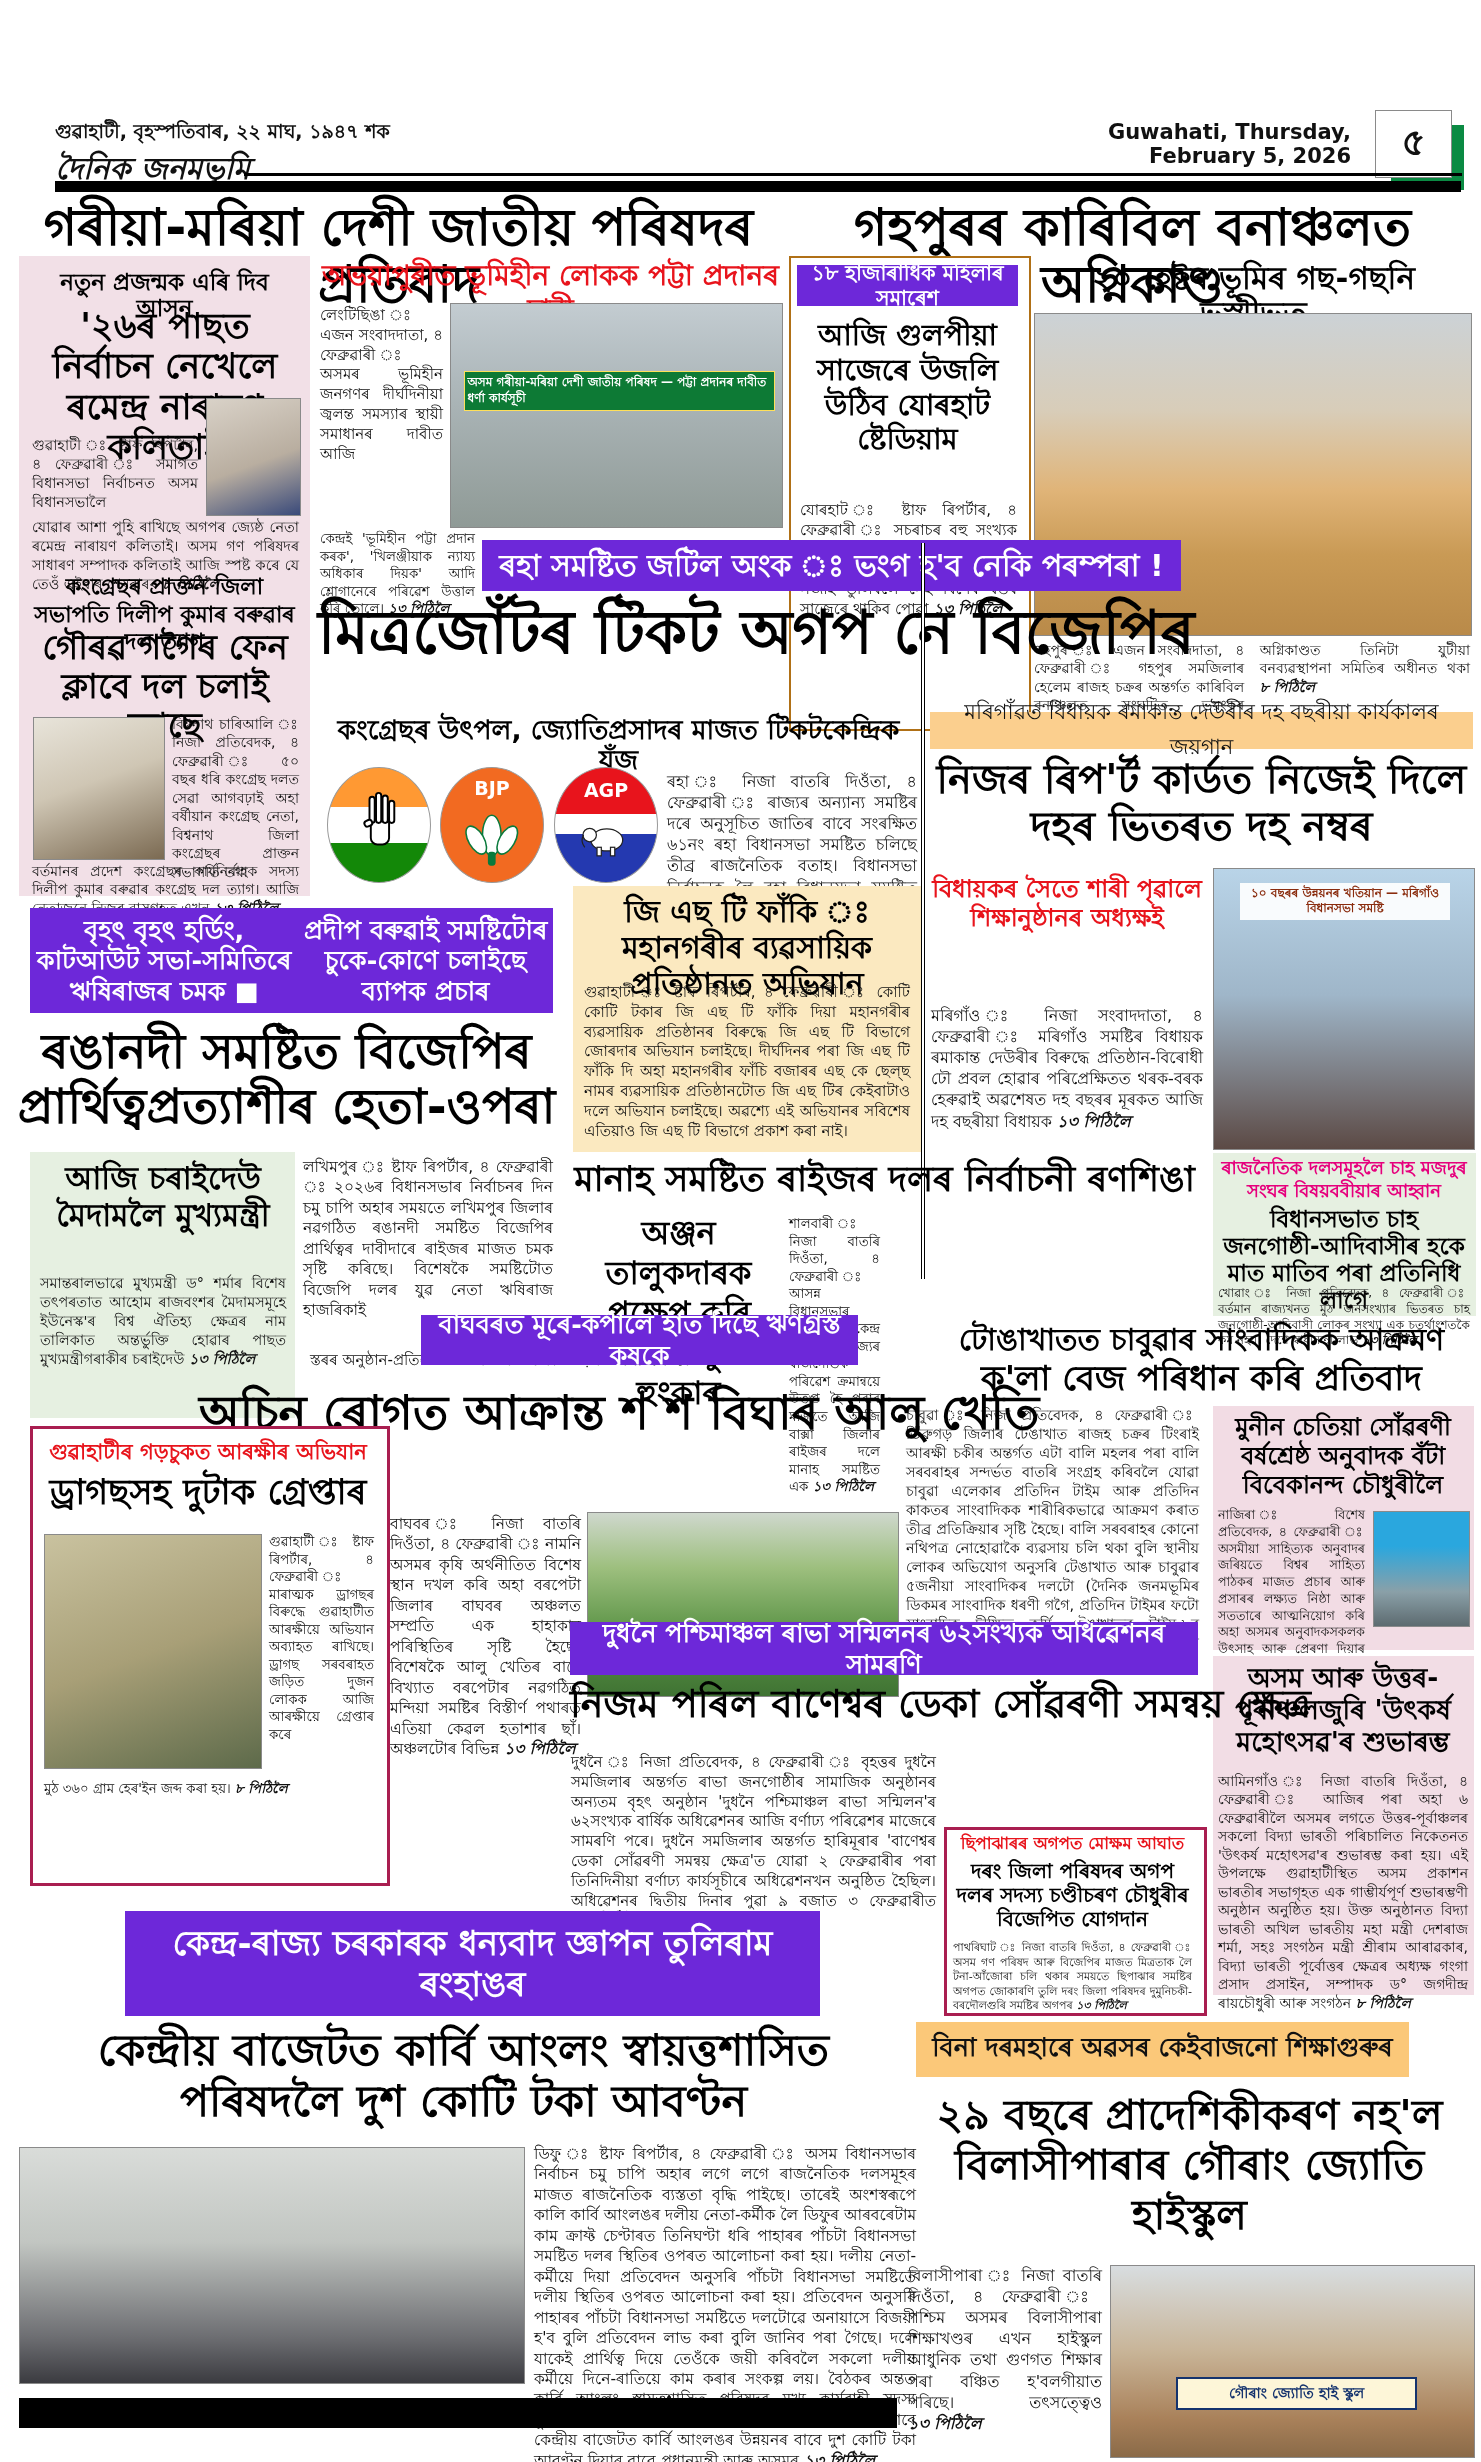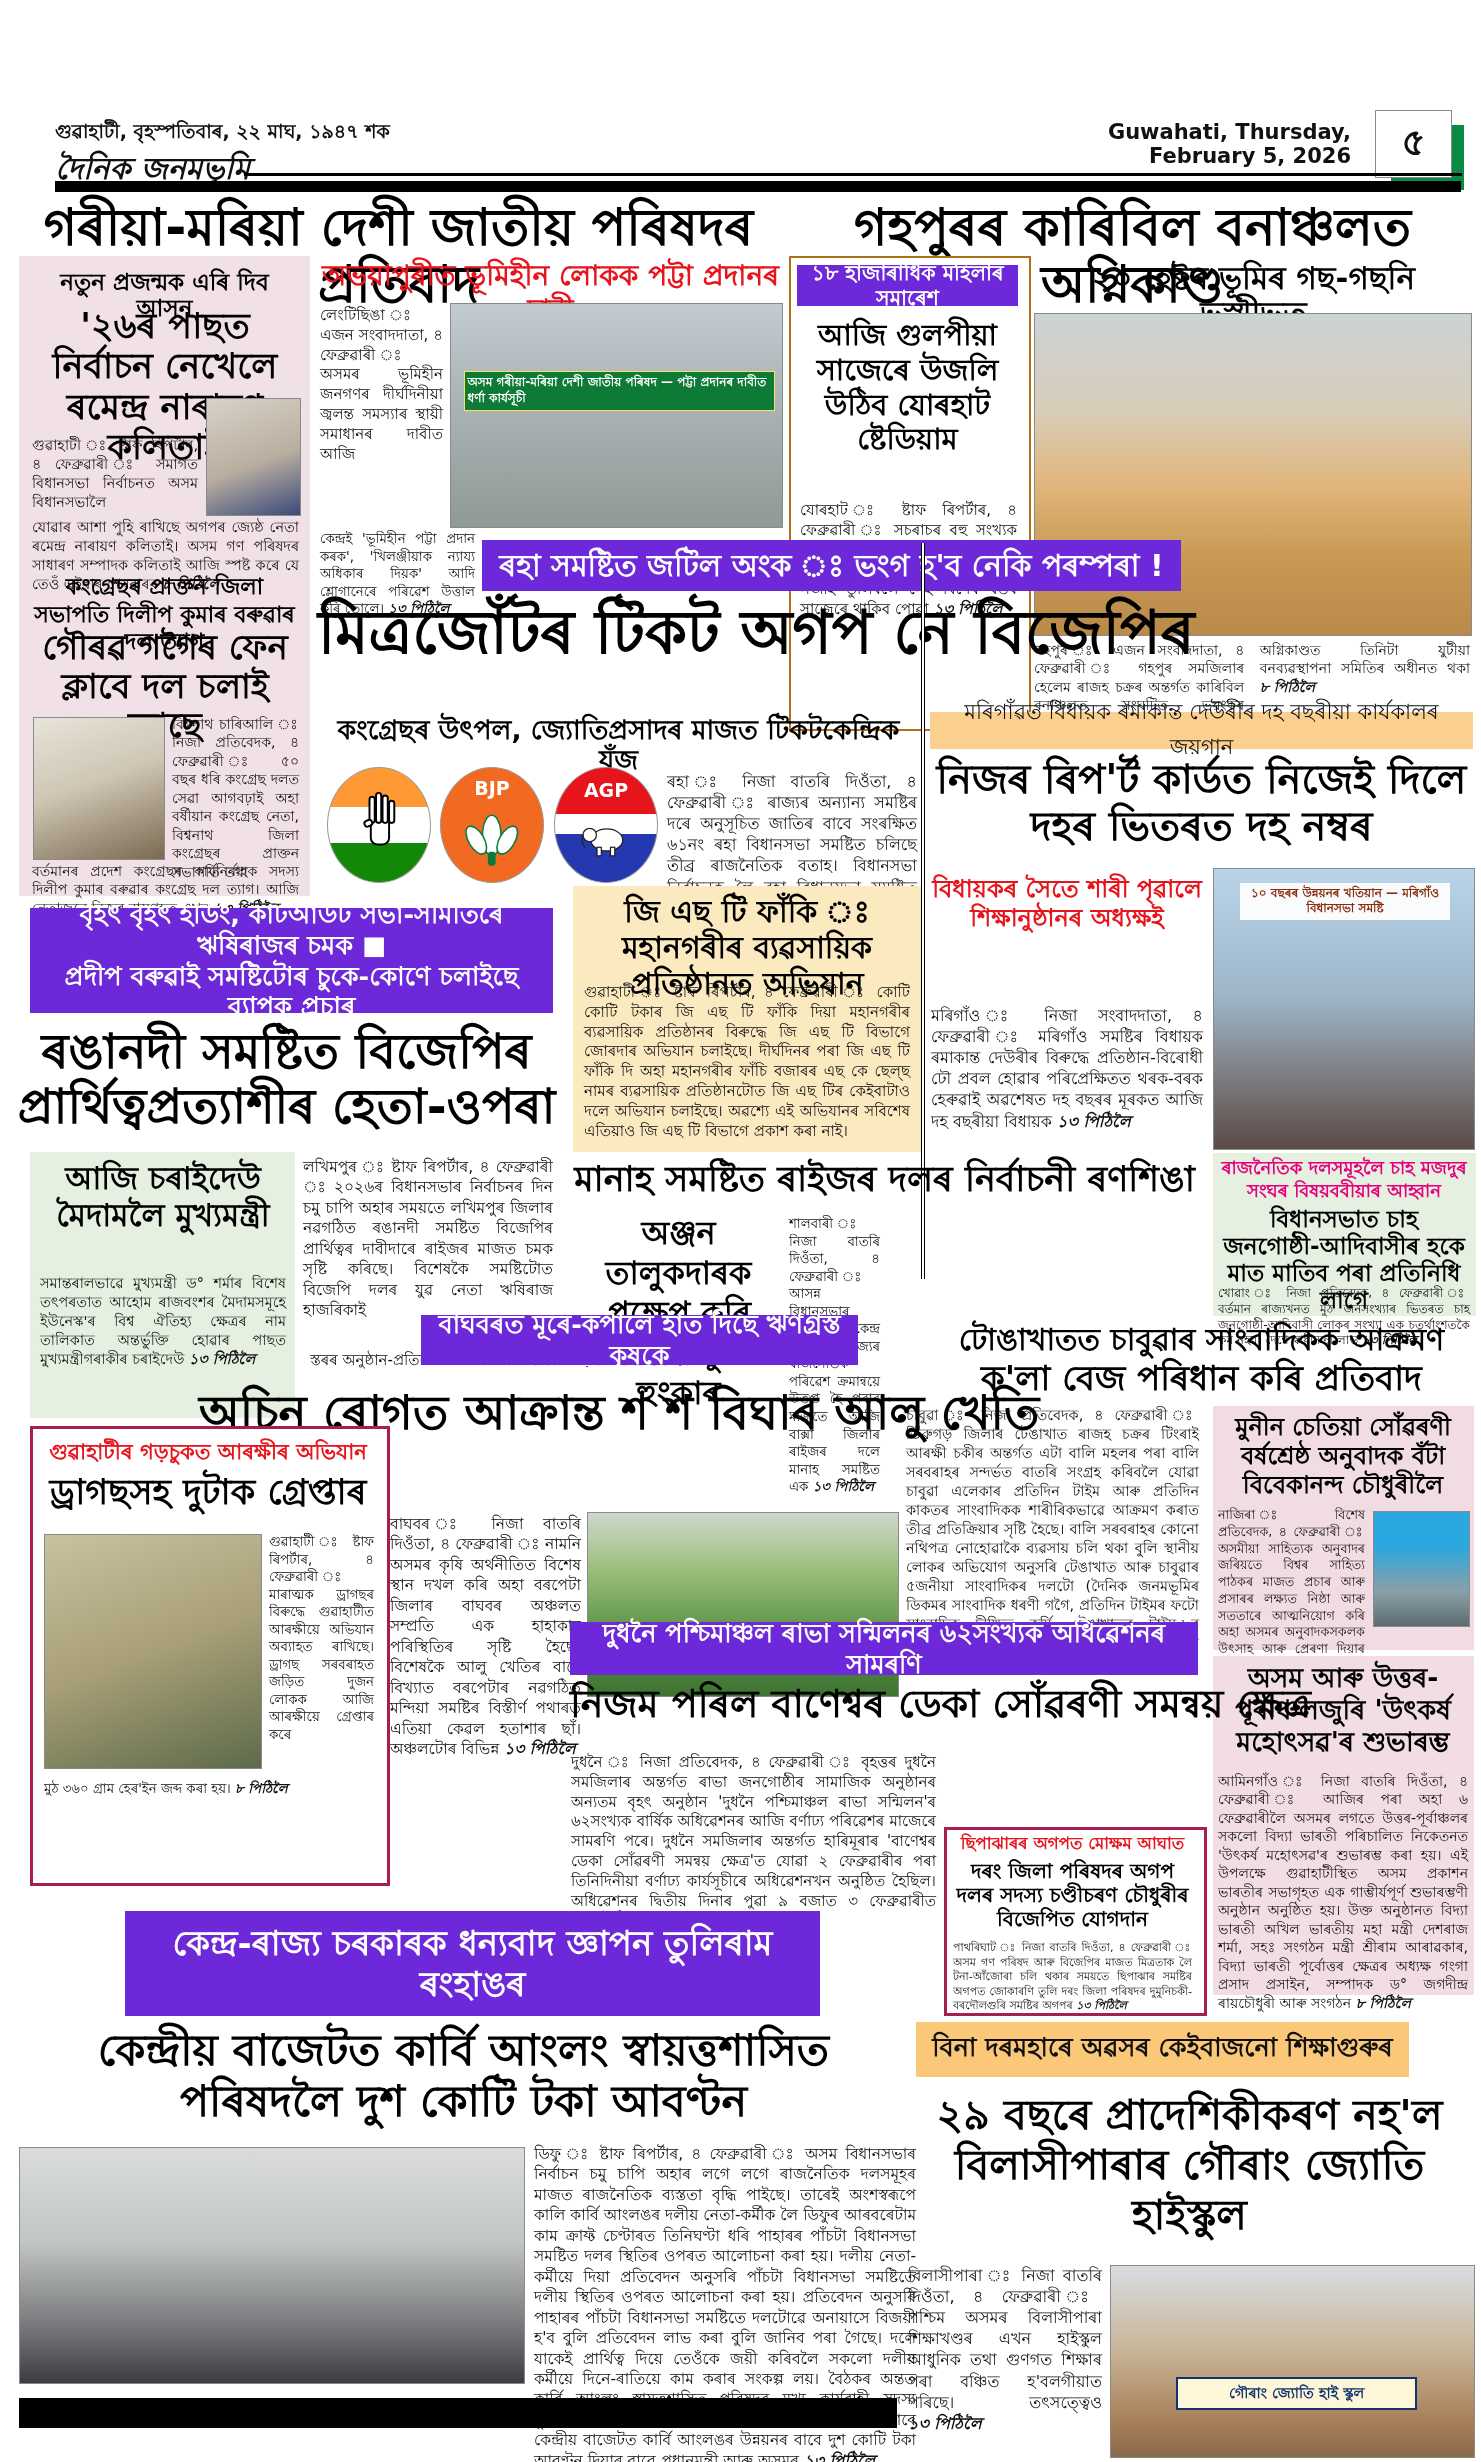--- a/index.html
+++ b/index.html
@@ -182,21 +182,21 @@
     <span class="cont">৮ পিঠিলৈ</span>
   </div>
 
   <div class="box" style="left:1213px;top:1656px;width:261px;height:339px;background:#f2dde5;"></div>
   <div class="abs hl" style="left:1218px;top:1662px;width:250px;font-size:26.6px;line-height:1.2;">অসম আৰু উত্তৰ-পূৰ্বাঞ্চলজুৰি 'উৎকৰ্ষ মহোৎসৱ'ৰ শুভাৰম্ভ</div>
   <div class="abs bd" style="left:1218px;top:1772px;width:250px;font-size:14px;">
     <span>আমিনগাঁও ঃ নিজা বাতৰি দিওঁতা, ৪ ফেব্ৰুৱাৰী ঃ আজিৰ পৰা অহা ৬ ফেব্ৰুৱাৰীলৈ অসমৰ লগতে উত্তৰ-পূৰ্বাঞ্চলৰ সকলো বিদ্যা ভাৰতী পৰিচালিত নিকেতনত 'উৎকৰ্ষ মহোৎসৱ'ৰ শুভাৰম্ভ কৰা হয়। এই উপলক্ষে গুৱাহাটীস্থিত অসম প্ৰকাশন ভাৰতীৰ সভাগৃহত এক গাম্ভীৰ্যপূৰ্ণ শুভাৰম্ভণী অনুষ্ঠান অনুষ্ঠিত হয়। উক্ত অনুষ্ঠানত বিদ্যা ভাৰতী অখিল ভাৰতীয় মহা মন্ত্ৰী দেশৰাজ শৰ্মা, সহঃ সংগঠন মন্ত্ৰী শ্ৰীৰাম আৰাৱকাৰ, বিদ্যা ভাৰতী পূৰ্বোত্তৰ ক্ষেত্ৰৰ অধ্যক্ষ গংগা প্ৰসাদ প্ৰসাইন, সম্পাদক ড° জগদীন্দ্ৰ ৰায়চৌধুৰী আৰু সংগঠন</span>
     <span class="cont">৮ পিঠিলৈ</span>
   </div>
 
-  <div class="abs redband" style="left:30px;top:908px;width:523px;height:105px;flex-direction:column;font-size:25.5px;">
+  <div class="abs redband" style="left:30px;top:908px;width:523px;height:105px;flex-direction:row;font-size:25.5px;">
     <span>বৃহৎ বৃহৎ হৰ্ডিং, কাটআউট সভা-সমিতিৰে ঋষিৰাজৰ চমক ■</span>
     <span>প্ৰদীপ বৰুৱাই সমষ্টিটোৰ চুকে-কোণে চলাইছে ব্যাপক প্ৰচাৰ</span>
   </div>
   <div class="abs hl" style="left:16.6px;top:1024px;width:540px;font-size:48px;line-height:1.15;">ৰঙানদী সমষ্টিত বিজেপিৰ প্ৰাৰ্থিত্বপ্ৰত্যাশীৰ হেতা-ওপৰা</div>
   <div class="abs bd" style="left:303px;top:1157px;width:250px;font-size:15.5px;">লখিমপুৰ ঃ ষ্টাফ ৰিপৰ্টাৰ, ৪ ফেব্ৰুৱাৰী ঃ ২০২৬ৰ বিধানসভাৰ নিৰ্বাচনৰ দিন চমু চাপি অহাৰ সময়তে লখিমপুৰ জিলাৰ নৱগঠিত ৰঙানদী সমষ্টিত বিজেপিৰ প্ৰাৰ্থিত্বৰ দাবীদাৰে ৰাইজৰ মাজত চমক সৃষ্টি কৰিছে। বিশেষকৈ সমষ্টিটোত বিজেপি দলৰ যুৱ নেতা ঋষিৰাজ হাজৰিকাই</div>
   <div class="abs bd" style="left:310px;top:1351px;width:548px;font-size:15px;">
     <span>স্তৰৰ অনুষ্ঠান-প্ৰতিষ্ঠানৰ লগত বিশেষভাৱে জড়িত</span>
     <span class="cont">৮ পিঠিলৈ</span>
   </div>
 

